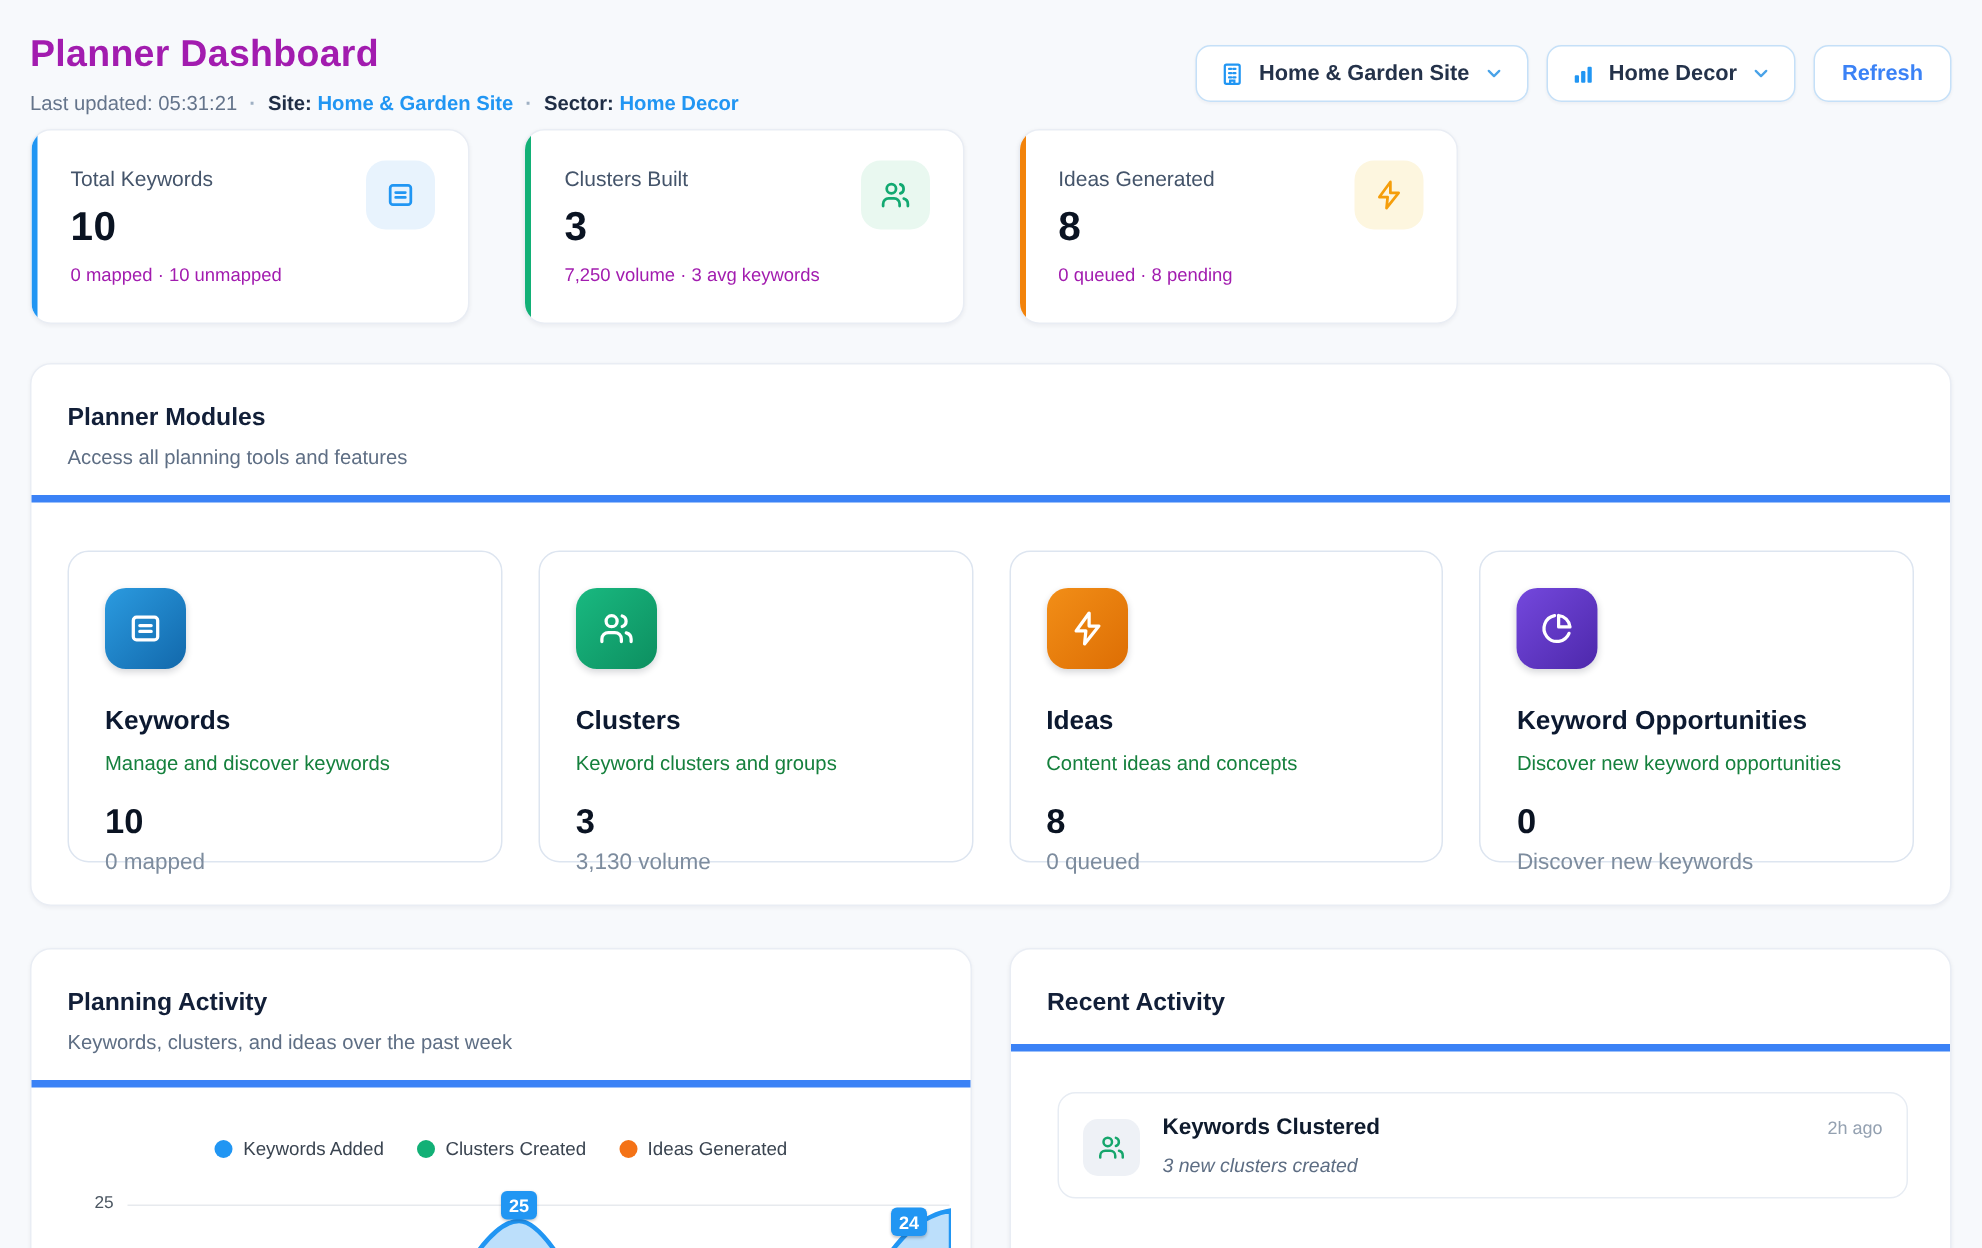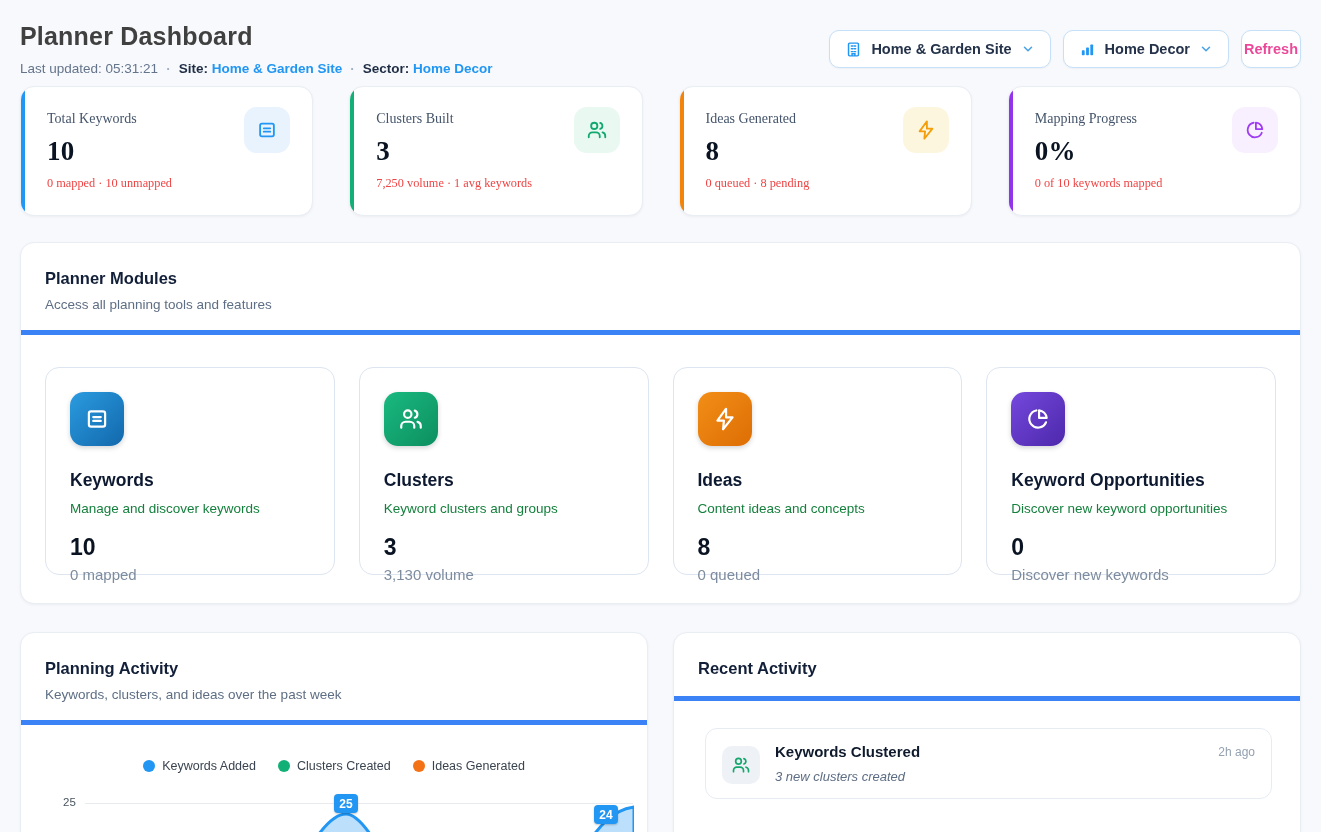--- a/index.html
+++ b/index.html
@@ -5,50 +5,50 @@
   * { margin:0; padding:0; box-sizing:border-box; }
   html,body { width:1321px; height:832px; overflow:hidden; }
   body {
     background:#f7f9fc;
     font-family:"Liberation Sans", sans-serif;
     color:#0d1b2e;
     padding:22px 20px 0 20px;
   }
   
   .header { display:flex; justify-content:space-between; align-items:flex-start; }
-  .page-title { font-size:25px; font-weight:800; letter-spacing:.2px; color:#404040; }
+  .page-title { font-size:25px; font-weight:800; letter-spacing:.2px; color:#a21caf; }
   .meta { margin-top:10px; font-size:13.5px; color:#64748b; display:flex; align-items:center; gap:8px; }
   .meta .sep { color:#9fb0c3; font-weight:700; }
   .meta b { color:#1f2d45; font-weight:700; }
   .meta a { color:#2196f3; font-weight:600; text-decoration:none; }
   .toolbar { display:flex; gap:12px; margin-top:8px; }
   .tb-btn {
     height:38px; background:#fff; border:1px solid #c5e0f8; border-radius:10px;
     display:flex; align-items:center; gap:9px; padding:0 15px;
     font-size:14.5px; font-weight:700; color:#24324a; cursor:pointer;
     box-shadow:0 1px 2px rgba(16,24,40,.04);
     font-family:"Liberation Sans", sans-serif;
   }
-  .tb-btn.refresh { color:#ec4899; padding:0 2px; }
+  .tb-btn.refresh { color:#3b82f6; padding:0 18px; }
   .tb-btn svg { flex:0 0 auto; }
   
-  .stats { margin-top:10px; display:grid; grid-template-columns:repeat(4,1fr); gap:36px;font-family:Liberation Serif, serif; }
+  .stats { margin-top:10px; display:grid; grid-template-columns:repeat(4,1fr); gap:36px; }
   .stat-card {
     position:relative; background:#fff; border:1px solid #e9edf4; border-radius:14px;
     height:130px; padding:24px 22px 0 26px; box-shadow:0 1px 3px rgba(16,24,40,.05);
     overflow:hidden;
   }
   .stat-card::before { content:""; position:absolute; left:0; top:0; bottom:0; width:4px; }
   .stat-card.c-blue::before   { background:#2196f3; }
   .stat-card.c-green::before  { background:#12b076; }
   .stat-card.c-orange::before { background:#f2830b; }
   .stat-card.c-purple::before { background:#9333ea; }
   .stat-title { font-size:14px; color:#44546a; }
   .stat-value { margin-top:9px; font-size:27px; font-weight:800; color:#0a1322; letter-spacing:.3px; }
-  .stat-sub { margin-top:9px; font-size:12.3px; color:#ef4444; }
+  .stat-sub { margin-top:9px; font-size:12.3px; color:#a21caf; }
   .stat-tile {
     position:absolute; top:20px; right:22px; width:46px; height:46px; border-radius:13px;
     display:flex; align-items:center; justify-content:center;
   }
   .t-blue   { background:#e8f3fd; color:#2196f3; }
   .t-green  { background:#e9f8f0; color:#12a971; }
   .t-yellow { background:#fdf6df; color:#f59e0b; }
   .t-purple { background:#f8f0fe; color:#a03df2; }
   
   .panel { background:#fff; border:1px solid #e9edf4; border-radius:14px; box-shadow:0 1px 3px rgba(16,24,40,.05); }
@@ -165,48 +165,37 @@
     <div class="stat-tile t-blue">
       <svg width="22" height="22" viewBox="0 0 24 24" fill="none" stroke="currentColor" stroke-width="2" stroke-linecap="round">
           <rect x="4.5" y="5" width="15" height="14" rx="2"></rect>
           <path d="M8.5 10.2h7M8.5 13.8h7"></path>
         </svg>
     </div>
   </div>
   <div class="stat-card c-green">
     <div class="stat-title">Clusters Built</div>
     <div class="stat-value">3</div>
-    <div class="stat-sub">7,250 volume · 1 avg keywords</div>
+    <div class="stat-sub">7,250 volume · 3 avg keywords</div>
     <div class="stat-tile t-green">
       <svg width="22" height="22" viewBox="0 0 24 24" fill="none" stroke="currentColor" stroke-width="2" stroke-linecap="round" stroke-linejoin="round">
           <path d="M15 20v-1.5a4 4 0 0 0-4-4H7a4 4 0 0 0-4 4V20"></path>
           <circle cx="9" cy="7.5" r="3.4"></circle>
           <path d="M21 20v-1.5a4 4 0 0 0-3-3.85"></path>
           <path d="M15.5 4.3a3.4 3.4 0 0 1 0 6.5"></path>
         </svg>
     </div>
   </div>
   <div class="stat-card c-orange">
     <div class="stat-title">Ideas Generated</div>
     <div class="stat-value">8</div>
     <div class="stat-sub">0 queued · 8 pending</div>
     <div class="stat-tile t-yellow">
       <svg width="22" height="22" viewBox="0 0 24 24" fill="none" stroke="currentColor" stroke-width="2" stroke-linejoin="round">
           <polygon points="13 2.5 5 13.5 11 13.5 10.2 21.5 19 10.5 13 10.5 13 2.5"></polygon>
-        </svg>
-    </div>
-  </div>
-  <div class="stat-card c-purple">
-    <div class="stat-title">Mapping Progress</div>
-    <div class="stat-value">0%</div>
-    <div class="stat-sub">0 of 10 keywords mapped</div>
-    <div class="stat-tile t-purple">
-      <svg width="22" height="22" viewBox="0 0 24 24" fill="none" stroke="currentColor" stroke-width="2" stroke-linecap="round" stroke-linejoin="round">
-          <path d="M19.4 15a8 8 0 1 1-8.9-10.9"></path>
-          <path d="M20 11A8 8 0 0 0 13 4v7z"></path>
         </svg>
     </div>
   </div>
 </div>
 
 <div class="panel modules-panel">
   <div class="panel-head">
     <div class="panel-title">Planner Modules</div>
     <div class="panel-sub">Access all planning tools and features</div>
   </div>

